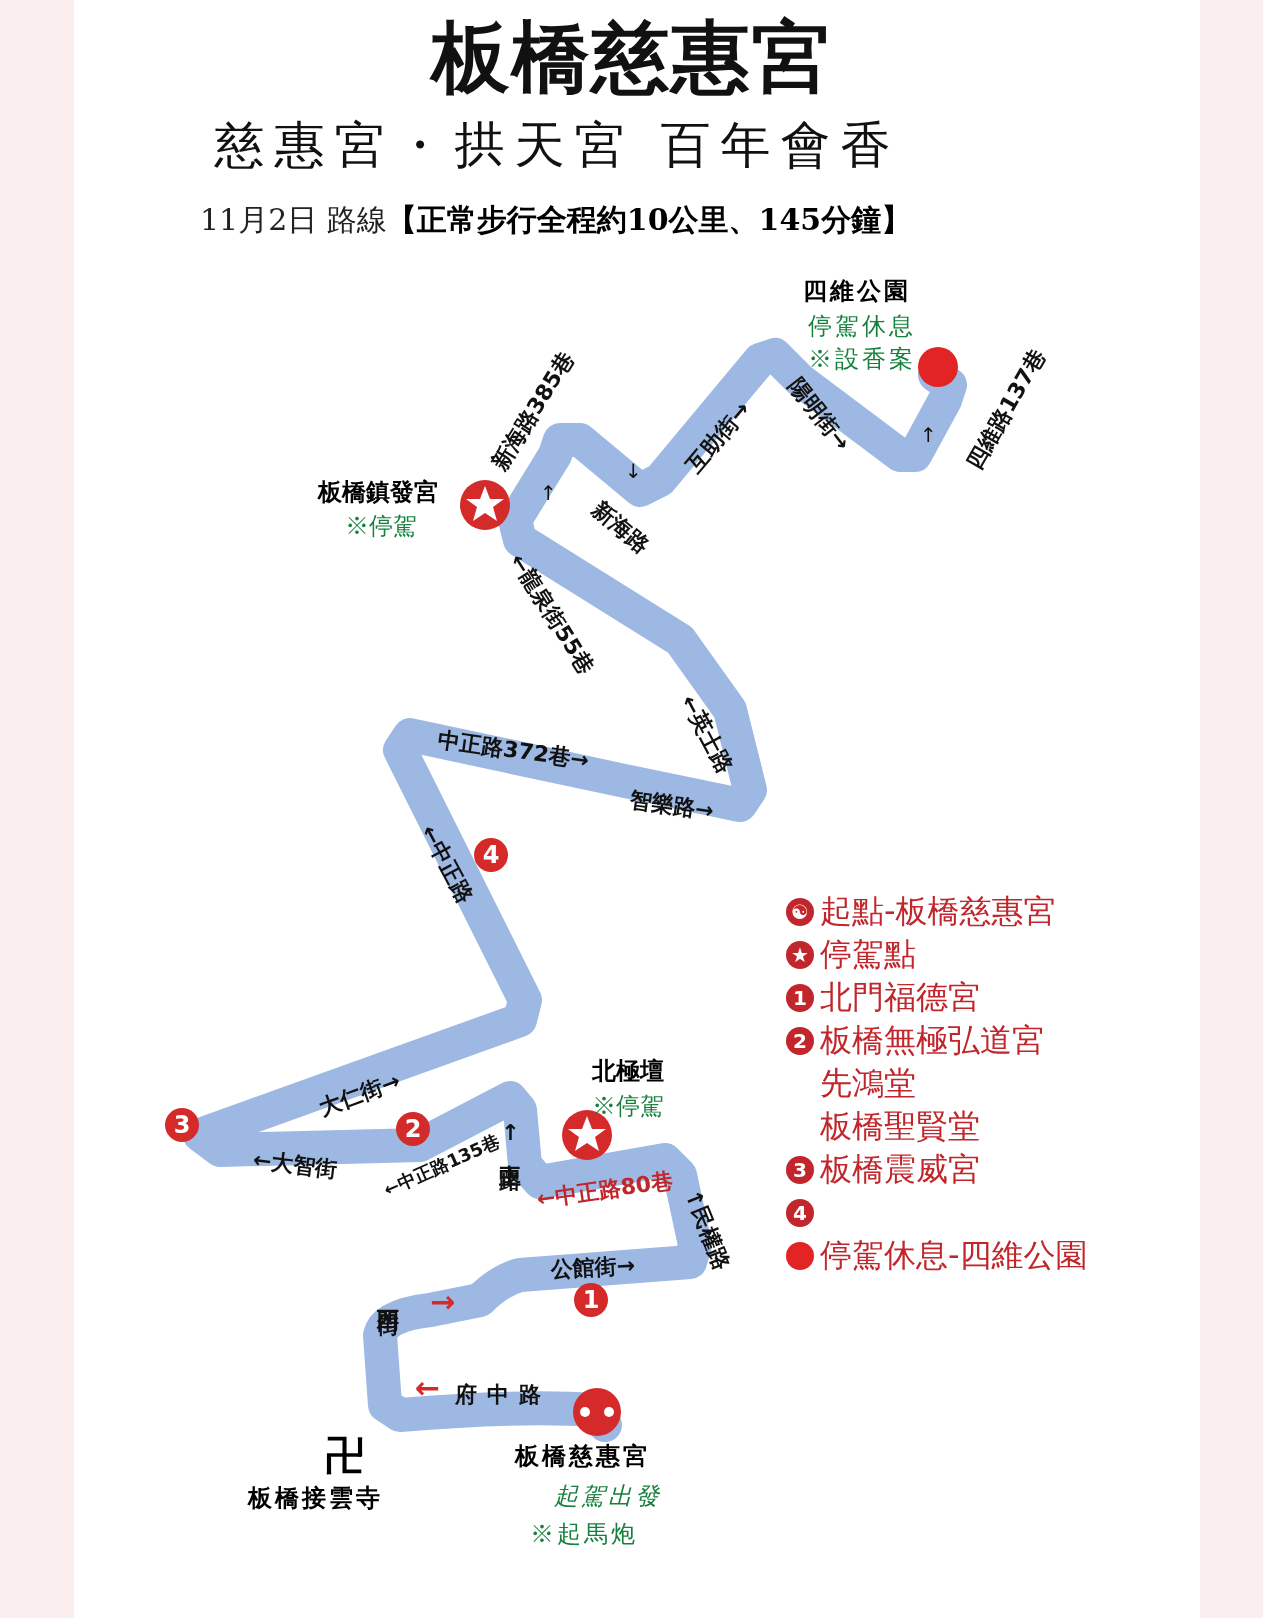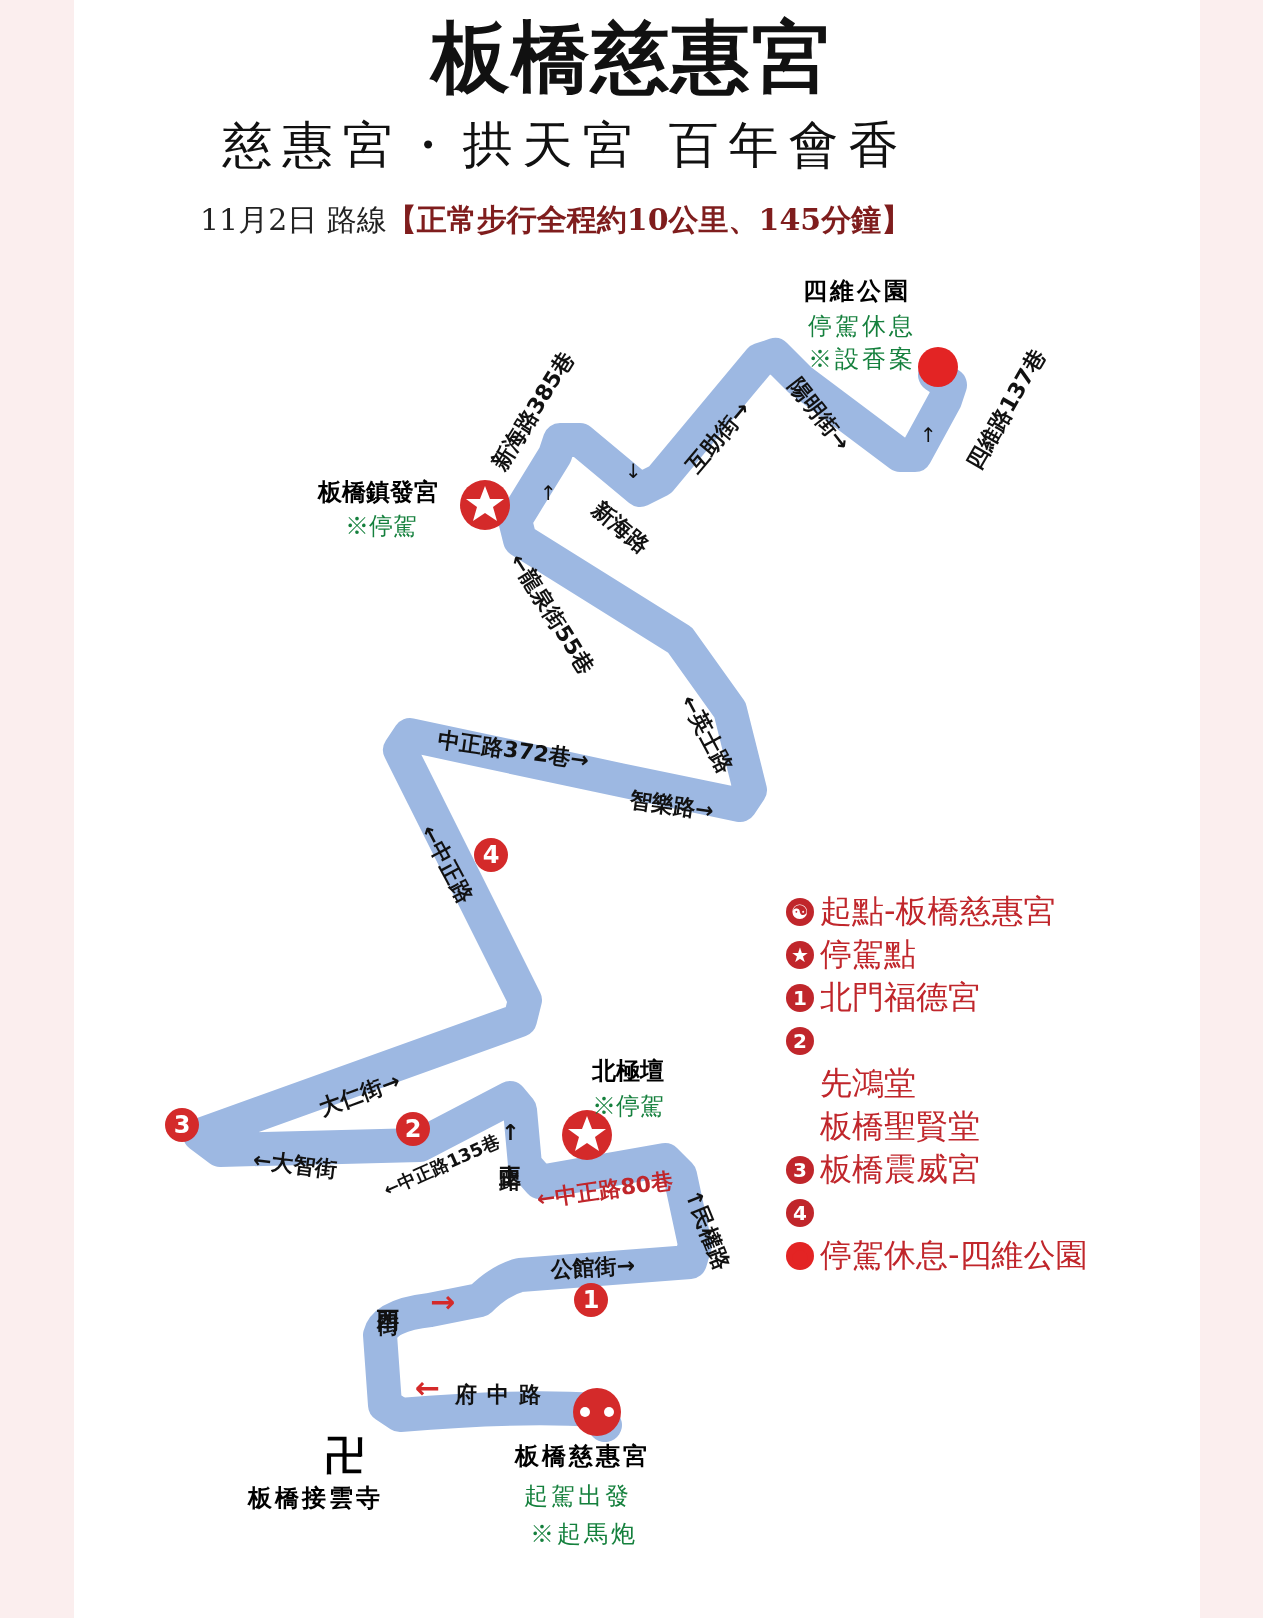--- a/index.html
+++ b/index.html
@@ -13,28 +13,28 @@
   .page {
     position: absolute; left: 74px; top: 0; width: 1126px; height: 1618px;
     background: #ffffff;
   }
   .title {
     position: absolute; left: 0; top: 6px; width: 1263px; text-align: center;
     font-family: "DejaVu Sans", sans-serif; font-weight: bold;
     font-size: 78px; letter-spacing: 2px; color: #111;
   }
   .subtitle {
-    position: absolute; left: 13px; top: 112px; width: 1081px; text-align: center;
+    position: absolute; left: 5px; top: 112px; width: 1081px; text-align: center;
     font-size: 50px; color: #111; letter-spacing: 10px; padding-left: 12px;
   }
   .routeline {
     position: absolute; left: 200px; top: 200px; width: 900px;
     font-size: 30px; color: #222;
   }
-  .routeline .red { color: #7f1d1d; font-weight: bold; text-align: center; }
+  .routeline .red { color: #000000; font-weight: bold; text-align: center; }
   svg.map { position: absolute; left: 0; top: 0; }
   .lbl {
     position: absolute; white-space: nowrap;
     font-family: "DejaVu Sans", sans-serif; font-weight: bold; color: #111;
     font-size: 22px; transform-origin: left top;
   }
   .vert { writing-mode: vertical-rl; text-orientation: upright; letter-spacing: 2px; }
   .place-red { position: absolute; color: #000000; font-weight: bold; font-size: 24px; white-space: nowrap; }
   .place-grey { position: absolute; color: #15803d; font-size: 24px; white-space: nowrap; }
   .legend {
@@ -117,21 +117,21 @@
 <div class="place-red" style="left:318px;top:476px;">板橋鎮發宮</div>
 <div class="place-grey" style="left:345px;top:510px;">※停駕</div>
 
 <div class="place-red" style="left:592px;top:1055px;">北極壇</div>
 <div class="place-grey" style="left:592px;top:1090px;">※停駕</div>
 
 <div class="place-red" style="left:325px;top:1428px;font-size:40px;">卍</div>
 <div class="place-red" style="left:248px;top:1482px;letter-spacing:3px;">板橋接雲寺</div>
 
 <div class="place-red" style="left:515px;top:1440px;letter-spacing:3px;">板橋慈惠宮</div>
-<div class="place-grey" style="left:524px;top:1480px;letter-spacing:3px;">起駕出發</div>
+<div class="place-grey" style="left:554px;top:1480px;letter-spacing:3px;font-style:italic;">起駕出發</div>
 <div class="place-grey" style="left:530px;top:1518px;letter-spacing:3px;">※起馬炮</div>
 
 <div class="badge" style="left:574px;top:1283px;">1</div>
 <div class="badge" style="left:396px;top:1112px;">2</div>
 <div class="badge" style="left:165px;top:1108px;">3</div>
 <div class="badge" style="left:474px;top:838px;">4</div>
 
 <div class="legend">
   <div class="row">
       <span class="mk">☯</span>
@@ -140,20 +140,21 @@
   <div class="row">
       <span class="mk">★</span>
       <span>停駕點</span>
     </div>
   <div class="row">
       <span class="mk">1</span>
       <span>北門福德宮</span>
     </div>
   <div class="row">
       <span class="mk">2</span>
+      <span>板橋無極弘道宮</span>
     </div>
   <div class="row indent">
       <span>先鴻堂</span>
     </div>
   <div class="row indent">
       <span>板橋聖賢堂</span>
     </div>
   <div class="row">
       <span class="mk">3</span>
       <span>板橋震威宮</span>

